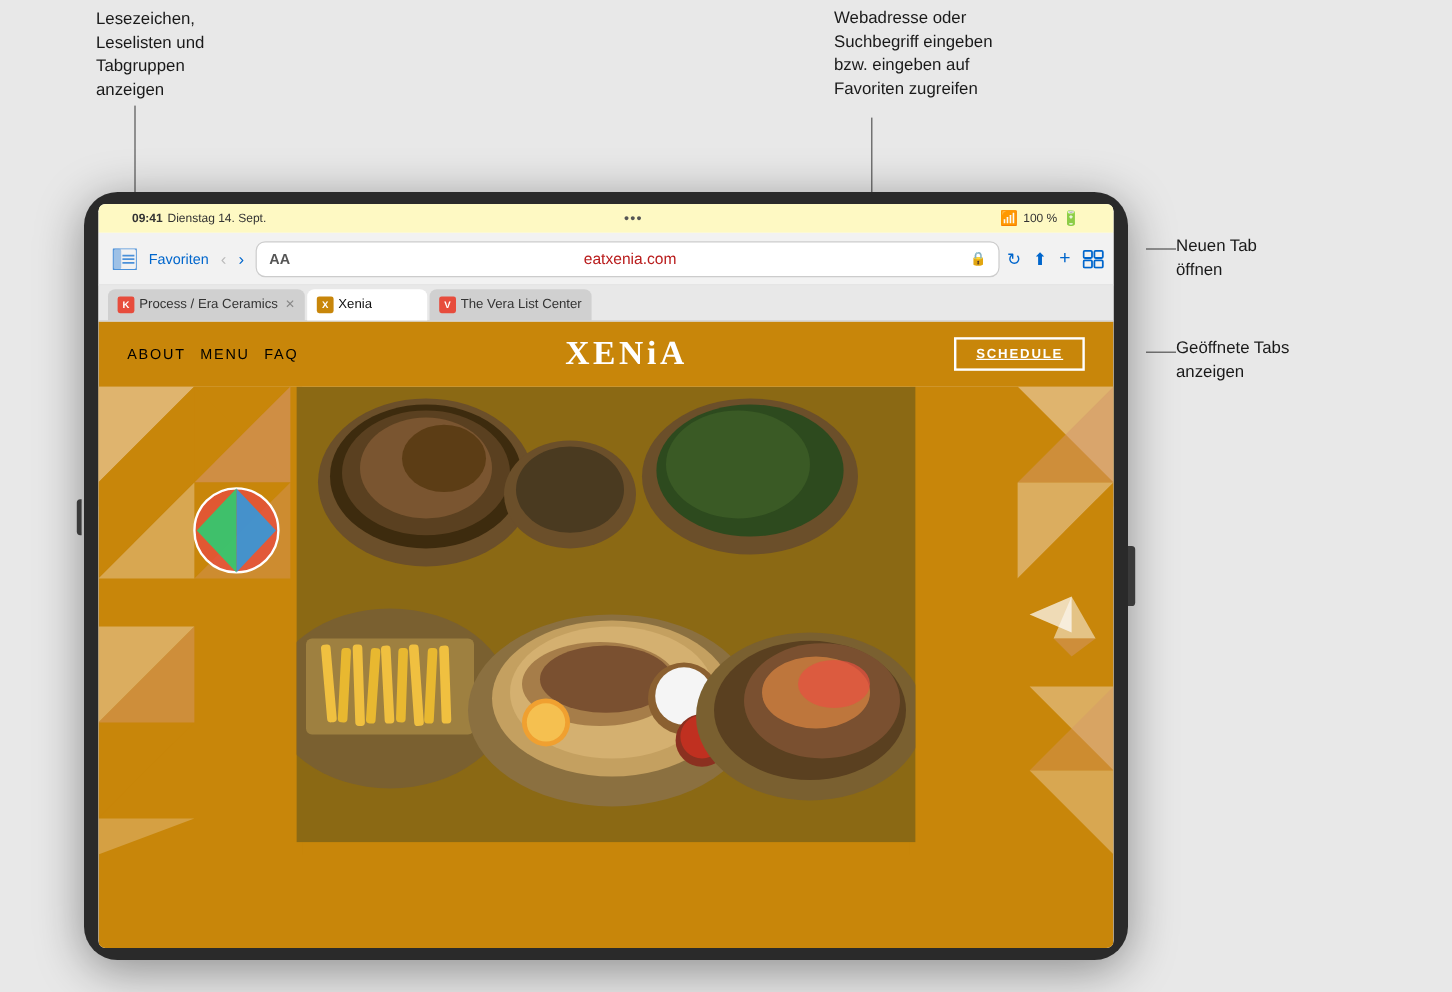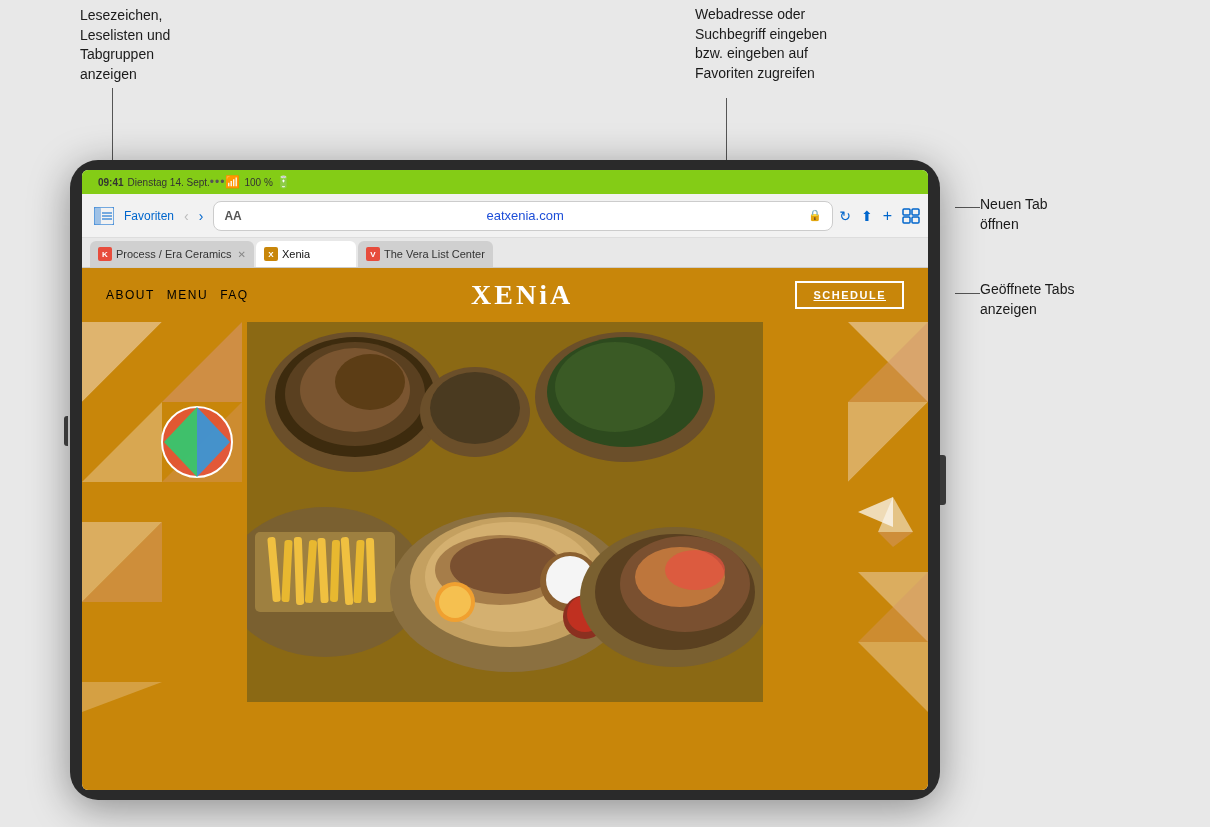--- a/index.html
+++ b/index.html
@@ -61,26 +61,26 @@
       left: -6px;
       top: 40%;
       width: 4px;
       height: 30px;
       background: #3a3a3a;
       border-radius: 3px 0 0 3px;
     }
 
     
     .status-bar {
-      background: #84cc16;
+      background: #fef9c3;
       height: 24px;
       display: flex;
       align-items: center;
-      justify-content: flex-start;
-      padding: 0 16px;
+      justify-content: space-between;
+      padding: 0 28px;
       font-size: 10px;
       color: #333;
     }
 
     .status-left {
       display: flex;
       align-items: center;
       gap: 4px;
     }
 
@@ -143,21 +143,21 @@
       padding: 0 10px;
       font-size: 13px;
       color: #333;
       gap: 19px;
     }
 
     .nav-url-text {
       flex: 1;
       text-align: center;
       font-size: 13px;
-      color: #1d4ed8;
+      color: #b91c1c;
     }
 
     .nav-aa {
       font-size: 12px;
       color: #555;
       font-weight: 600;
     }
 
     .nav-lock {
       font-size: 11px;

